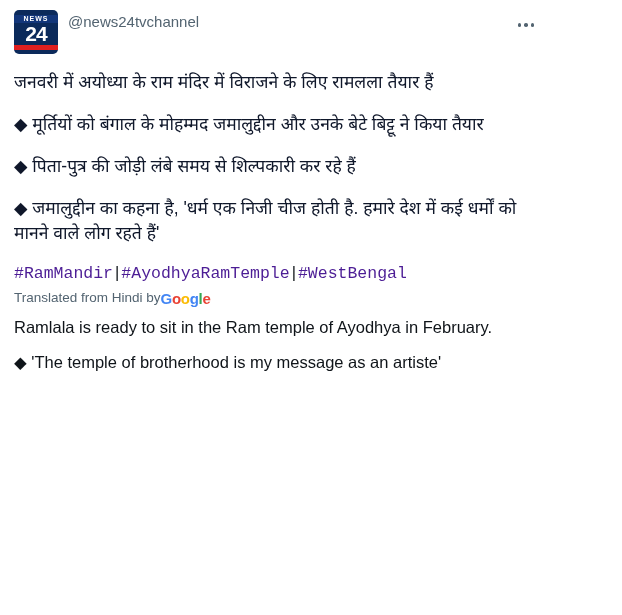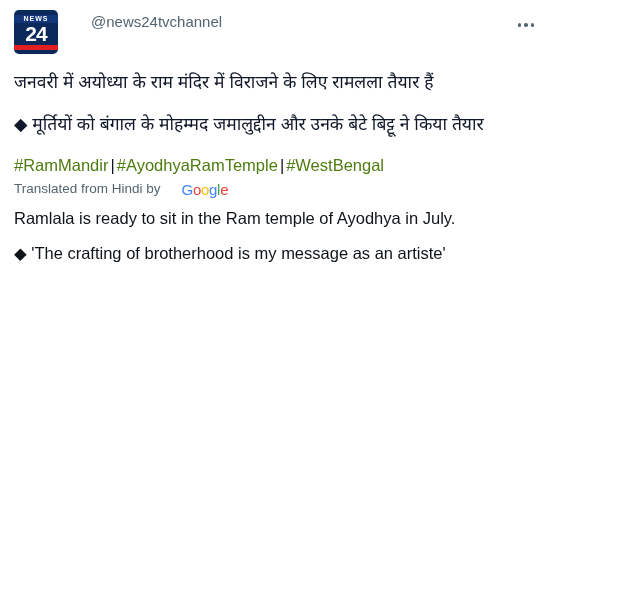--- a/index.html
+++ b/index.html
@@ -86,21 +86,20 @@
   .verified {
     width: 17px;
     height: 17px;
     display: inline-block;
   }
   .handle {
     font-size: 15px;
     color: #536471;
     line-height: 20px;
     margin-top: 1px;
-    margin-left: 23px;
   }
 
   .more-btn {
     position: absolute;
     top: 16px;
     right: 14px;
     width: 26px;
     height: 18px;
     display: flex;
     align-items: center;
@@ -136,40 +135,41 @@
     margin: 0 0 13px 0;
   }
 
   .tags {
     font-size: 16.5px;
     line-height: 22px;
     margin: 0 0 4px 0;
     color: #536471;
   }
   .tags a {
-    color: #4d7c0f;
+    color: #4c1d95;
     text-decoration: none;
+    font-family: Liberation Mono, monospace;
   }
   .tags .sep {
     color: #0f1419;
     padding: 0 2px;
   }
 
   .translated {
     font-size: 13.5px;
     color: #536471;
     line-height: 18px;
     margin: 0 0 9px 0;
     display: flex;
     align-items: center;
-    gap: 21px;
+    gap: 0;
   }
   .google-logo {
     font-size: 15px;
-    font-weight: normal;
+    font-weight: bold;
     letter-spacing: -0.3px;
     line-height: 15px;
     font-family: "Liberation Sans", sans-serif;
   }
   .g-b { color: #4285F4; }
   .g-r { color: #EA4335; }
   .g-y { color: #FBBC05; }
   .g-g { color: #34A853; }
 </style>
 </head>
@@ -192,27 +192,29 @@
       <span></span>
         <span></span>
         <span></span>
     </div>
   </div>
 
   <div class="body">
 
     <p class="hi-line">जनवरी में अयोध्या के राम मंदिर में विराजने के लिए रामलला तैयार हैं</p>
     <p class="hi-line">◆ मूर्तियों को बंगाल के मोहम्मद जमालुद्दीन और उनके बेटे बिट्टू ने किया तैयार</p>
+    <p class="hi-line">◆ पिता-पुत्र की जोड़ी लंबे समय से शिल्पकारी कर रहे हैं</p>
+    <p class="hi-line wrap2">◆ जमालुद्दीन का कहना है, 'धर्म एक निजी चीज होती है. हमारे देश में कई धर्मों को मानने वाले लोग रहते हैं'</p>
 
     <p class="tags">
       <a href="#">#RamMandir</a><span class="sep">|</span><a href="#">#AyodhyaRamTemple</a><span class="sep">|</span><a href="#">#WestBengal</a>
     </p>
 
     <div class="translated">
       <span>Translated from Hindi by</span>
       <span class="google-logo"><span class="g-b">G</span><span class="g-r">o</span><span class="g-y">o</span><span class="g-b">g</span><span class="g-g">l</span><span class="g-r">e</span></span>
     </div>
 
-    <p class="en-line">Ramlala is ready to sit in the Ram temple of Ayodhya in July.</p>
-    <p class="en-line">◆ 'The crafting of brotherhood is my message as an artiste'</p>
+    <p class="en-line">Ramlala is ready to sit in the Ram temple of Ayodhya in February.</p>
+    <p class="en-line">◆ 'The temple of brotherhood is my message as an artiste'</p>
 
   </div>
 </div>
 
 </body></html>

